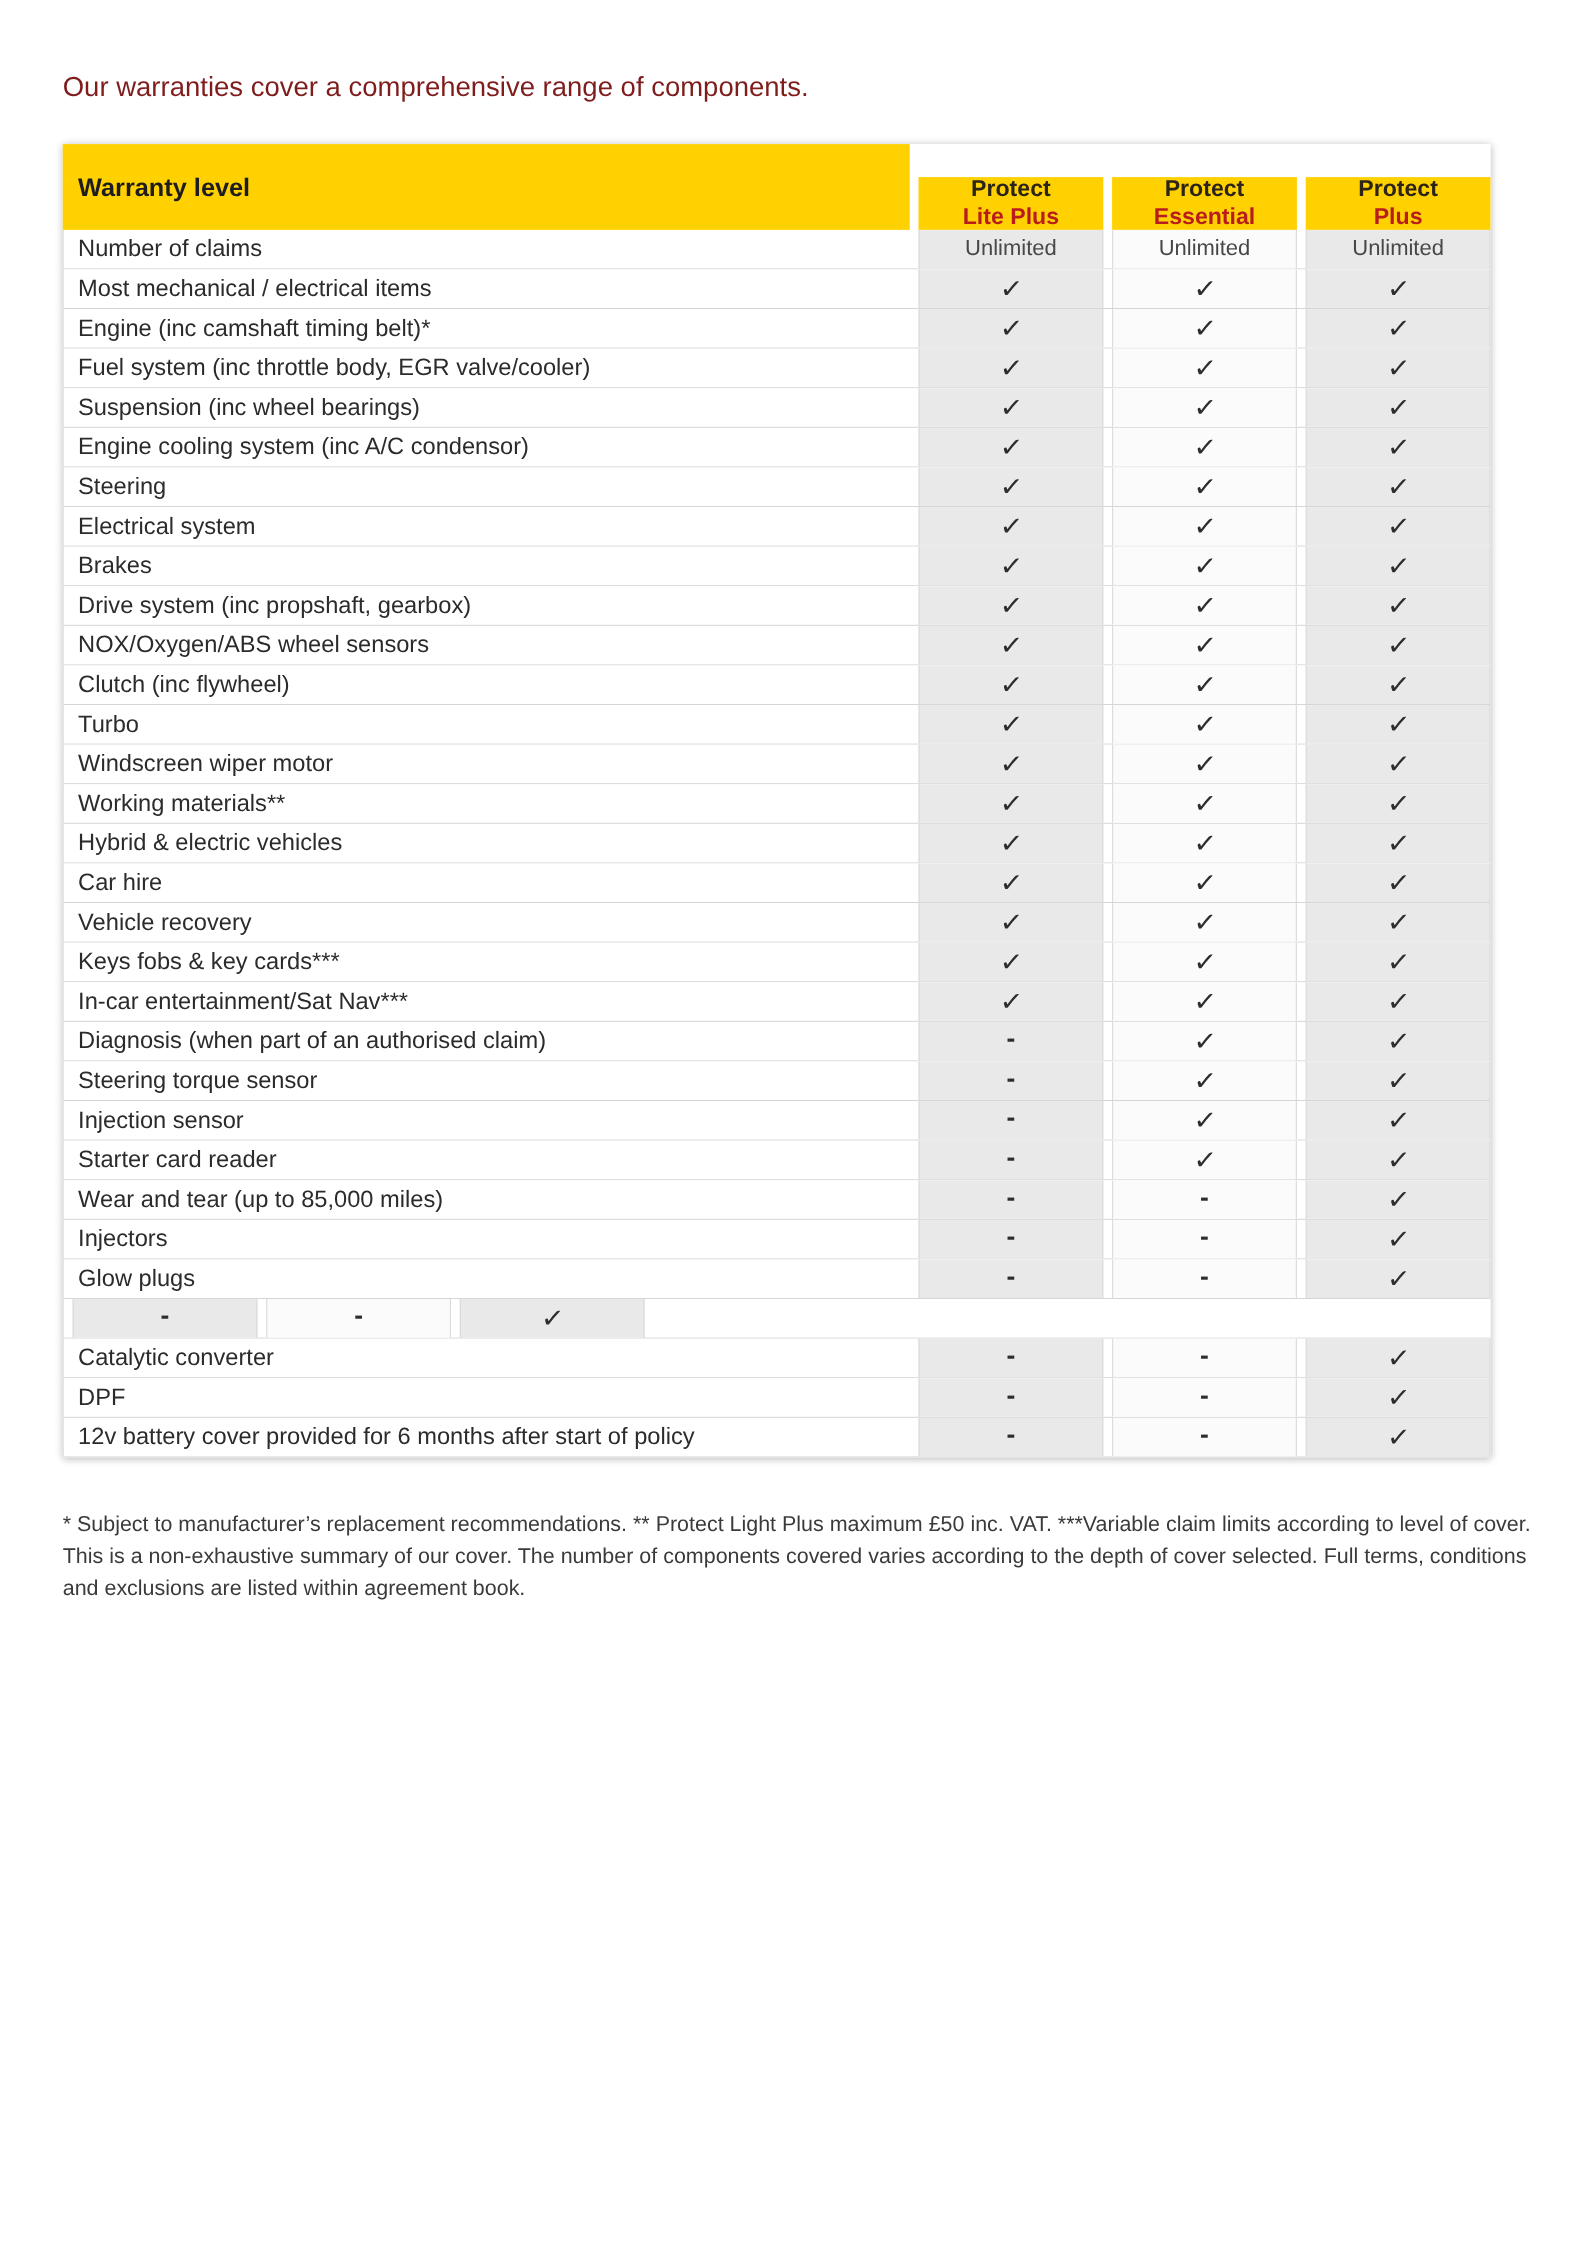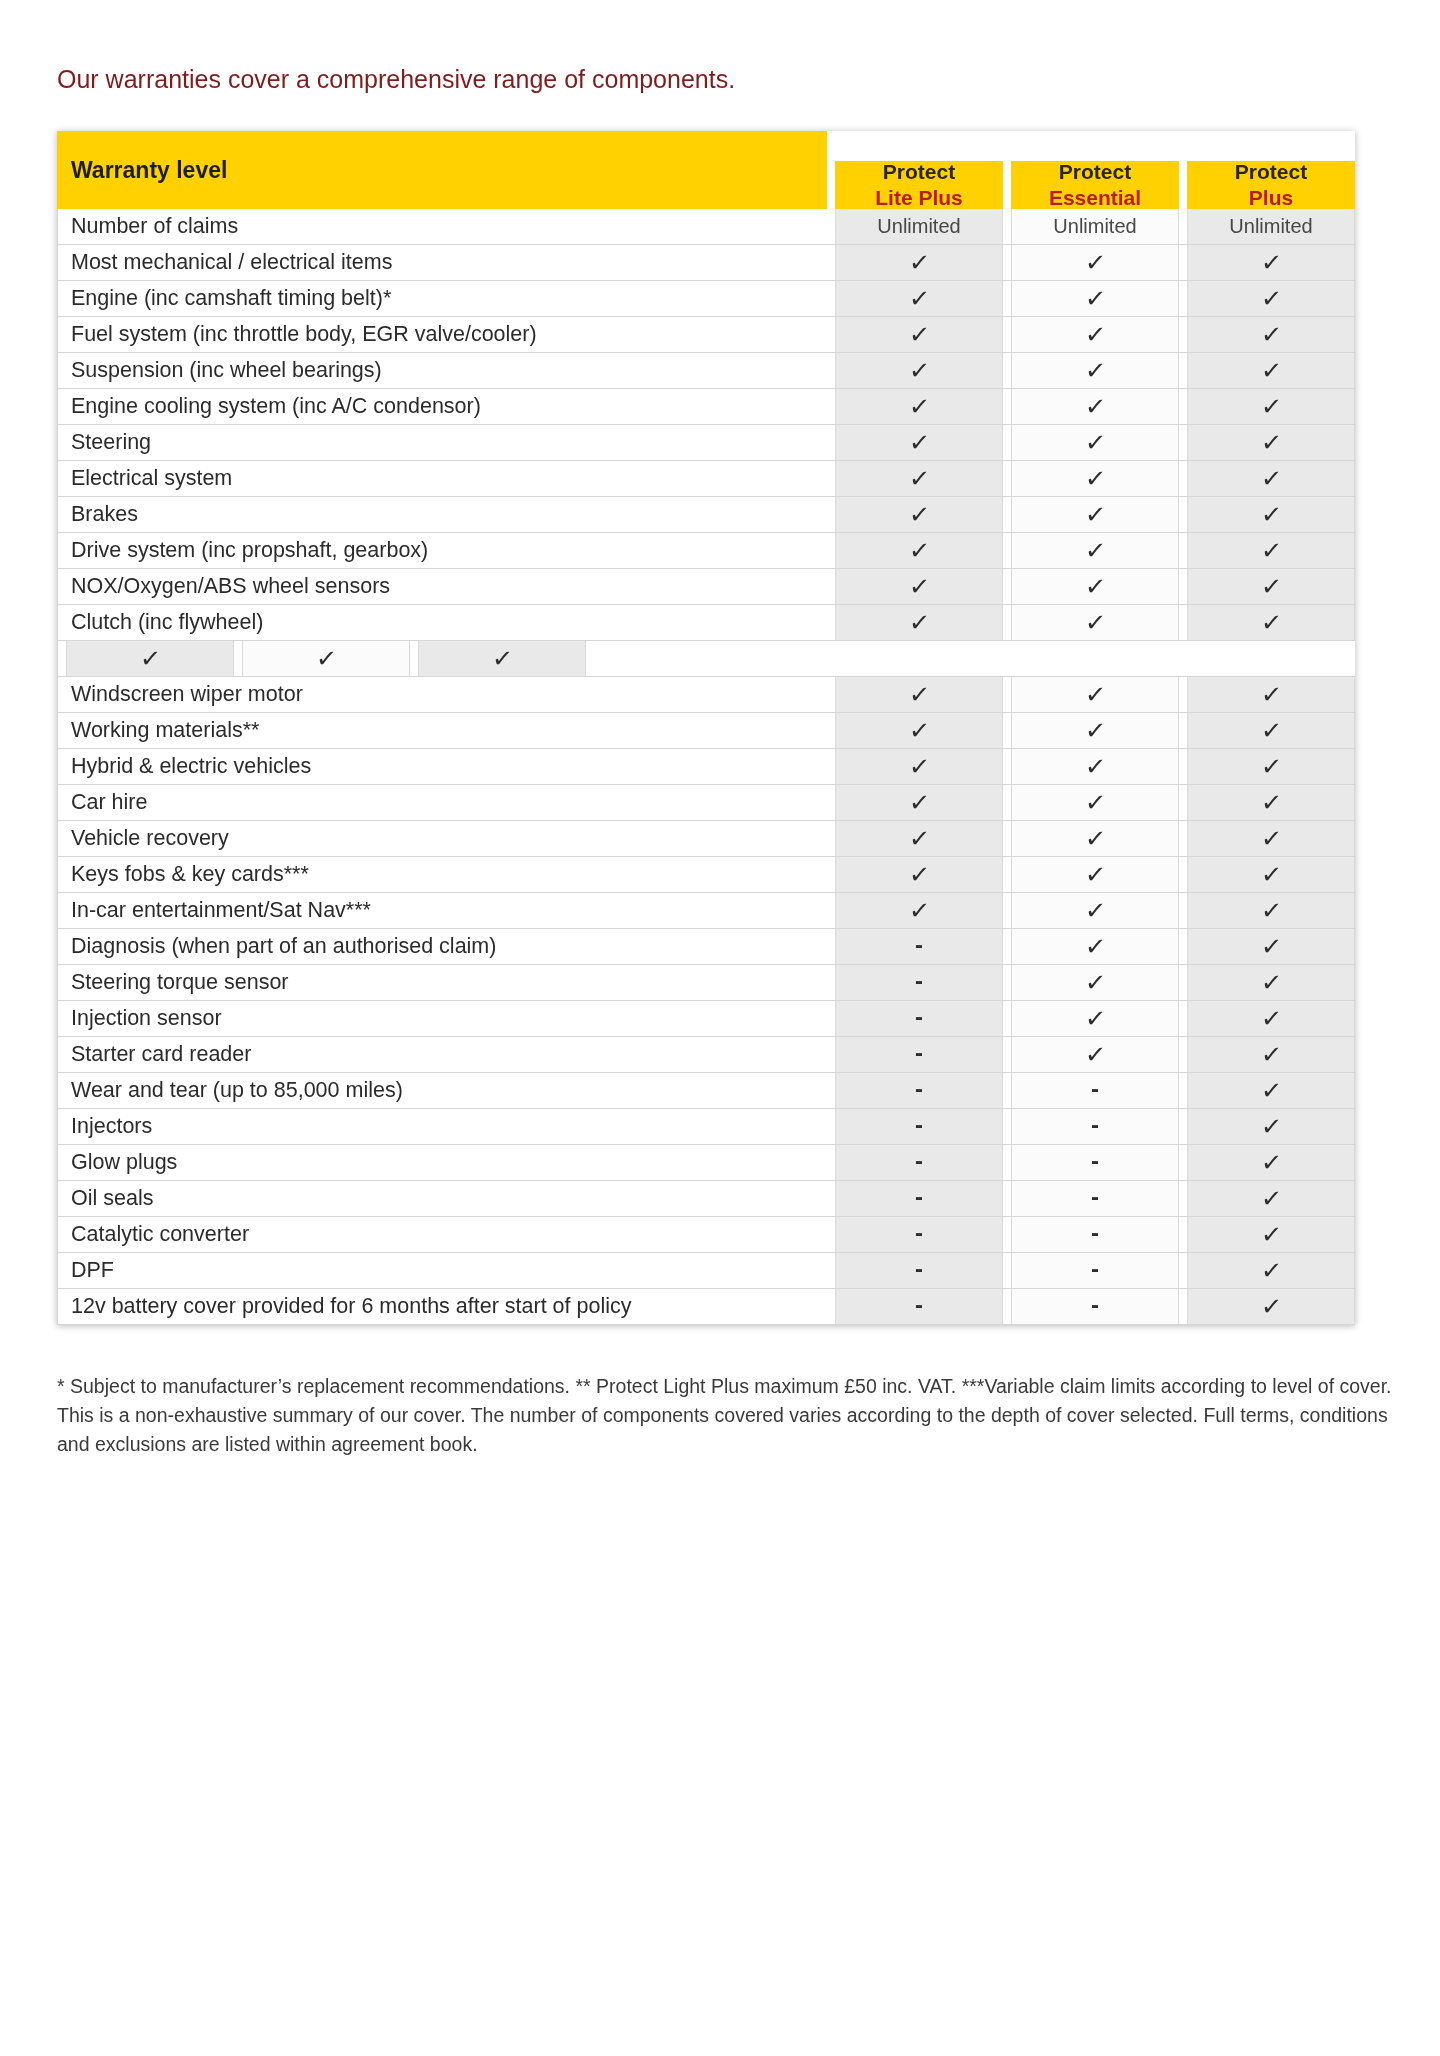--- a/index.html
+++ b/index.html
@@ -273,20 +273,21 @@
             <span class="check">✓</span>
           </div>
     <div class="td-cell col-b">
             <span class="check">✓</span>
           </div>
     <div class="td-cell col-c">
             <span class="check">✓</span>
           </div>
   </div>
         <div class="tr">
+    <div class="td-label">Turbo</div>
     <div class="td-cell col-a">
             <span class="check">✓</span>
           </div>
     <div class="td-cell col-b">
             <span class="check">✓</span>
           </div>
     <div class="td-cell col-c">
             <span class="check">✓</span>
           </div>
   </div>
@@ -452,21 +453,20 @@
             <span class="dash">-</span>
           </div>
     <div class="td-cell col-b">
             <span class="dash">-</span>
           </div>
     <div class="td-cell col-c">
             <span class="check">✓</span>
           </div>
   </div>
         <div class="tr">
-    <div class="td-label">Oil seals</div>
     <div class="td-cell col-a">
             <span class="dash">-</span>
           </div>
     <div class="td-cell col-b">
             <span class="dash">-</span>
           </div>
     <div class="td-cell col-c">
             <span class="check">✓</span>
           </div>
   </div>

